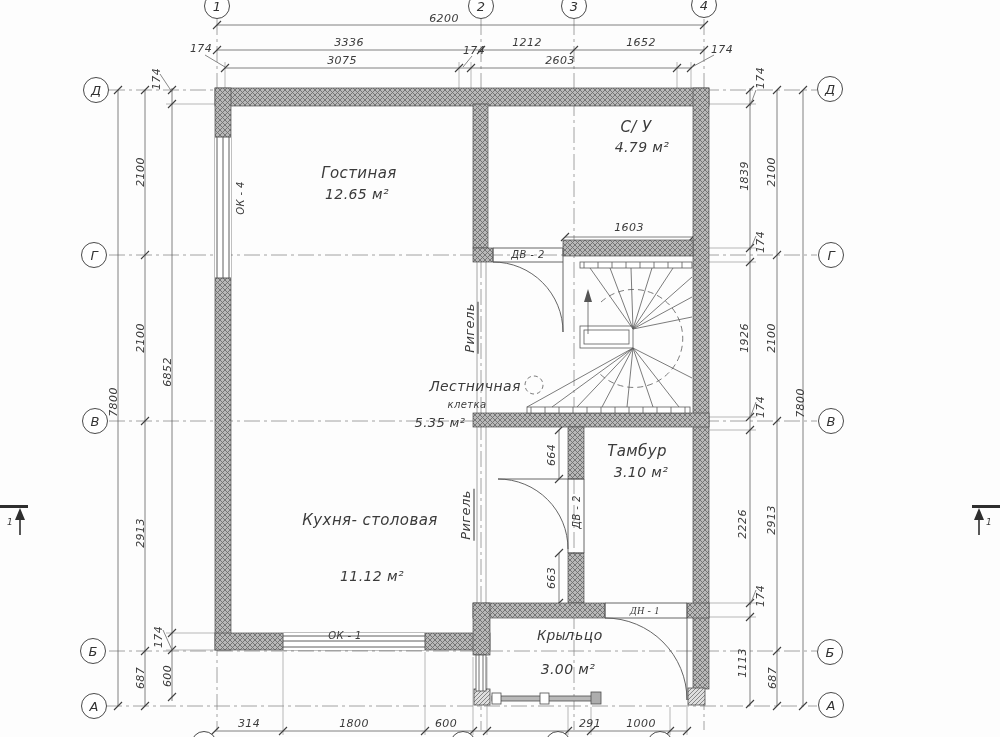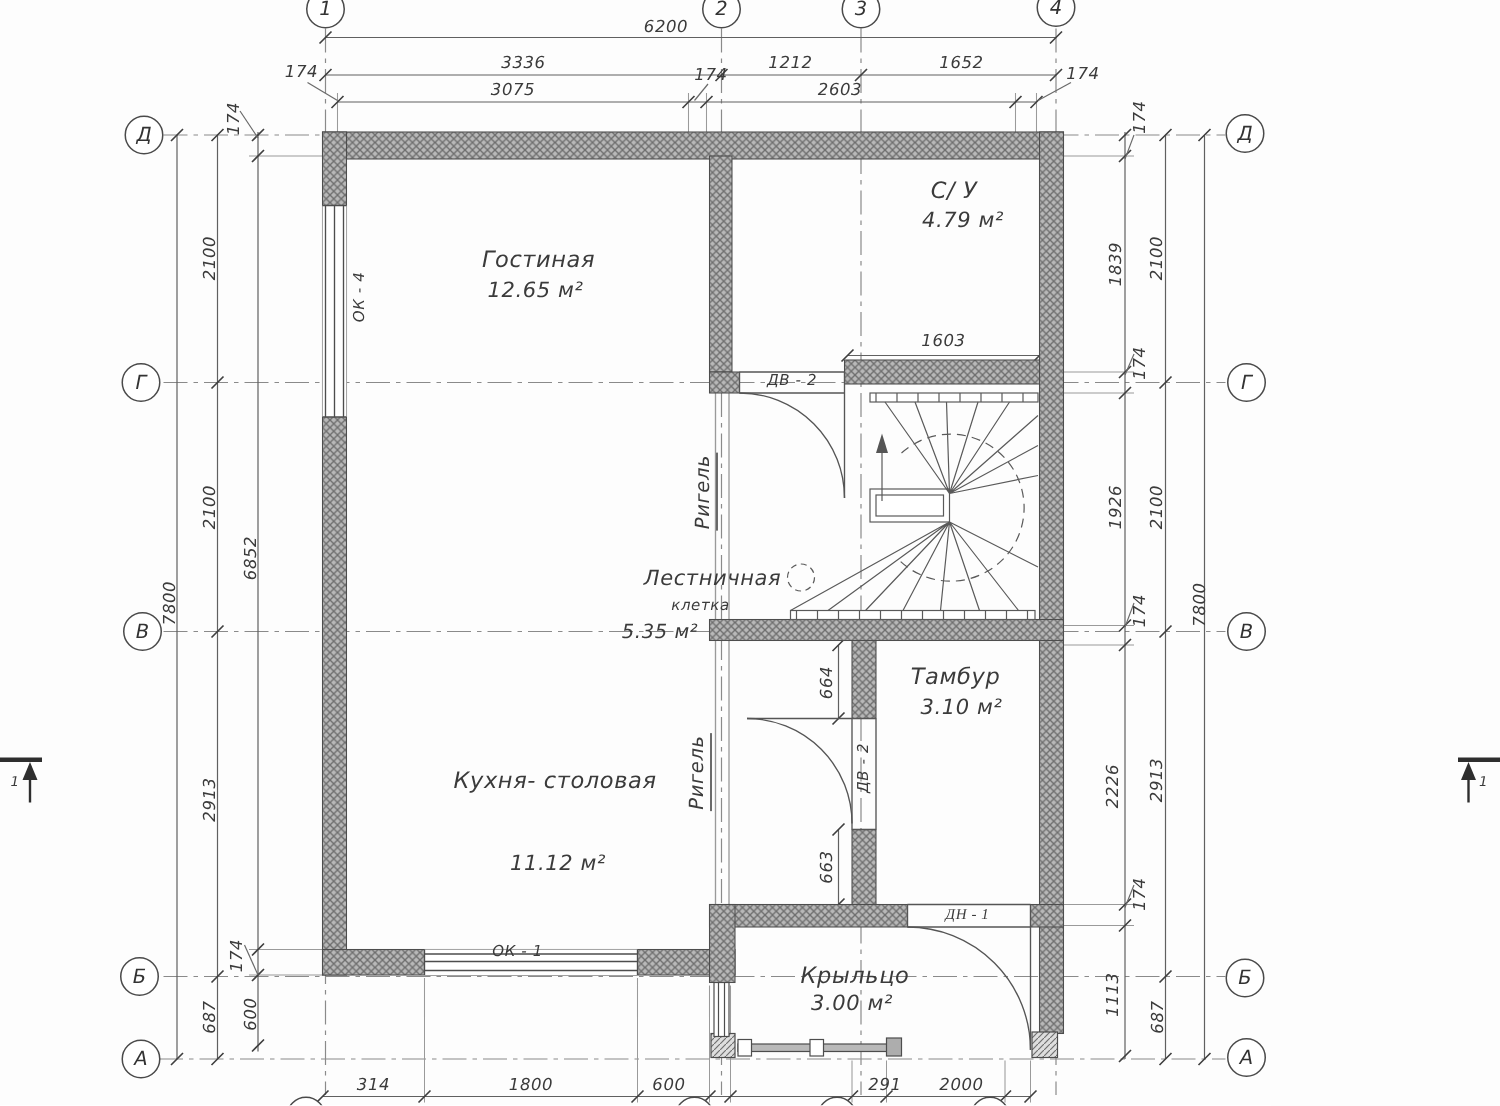--- a/index.html
+++ b/index.html
@@ -208,36 +208,36 @@
       <div class="lbl" style="left: 771px; top: 172px; transform: translate(-50%, -50%) rotate(-90deg);">2100</div>
       <div class="lbl" style="left: 771px; top: 338px; transform: translate(-50%, -50%) rotate(-90deg);">2100</div>
       <div class="lbl" style="left: 771px; top: 520px; transform: translate(-50%, -50%) rotate(-90deg);">2913</div>
       <div class="lbl" style="left: 772px; top: 678px; transform: translate(-50%, -50%) rotate(-90deg);">687</div>
       <div class="lbl" style="left: 800px; top: 403px; transform: translate(-50%, -50%) rotate(-90deg);">7800</div>
       <div class="lbl" style="left: 249px; top: 723px; transform: translate(-50%, -50%);">314</div>
       <div class="lbl" style="left: 354px; top: 723px; transform: translate(-50%, -50%);">1800</div>
       <div class="lbl" style="left: 446px; top: 723px; transform: translate(-50%, -50%);">600</div>
       <div class="lbl" style="left: 527px; top: 745px; transform: translate(-50%, -50%);">1038</div>
       <div class="lbl" style="left: 590px; top: 723px; transform: translate(-50%, -50%);">291</div>
-      <div class="lbl" style="left: 641px; top: 723px; transform: translate(-50%, -50%);">2000</div>
+      <div class="lbl" style="left: 641px; top: 723px; transform: translate(-50%, -50%);">1000</div>
       <div class="lbl" style="left: 629px; top: 227px; transform: translate(-50%, -50%);">1603</div>
       <div class="lbl" style="left: 551px; top: 455px; transform: translate(-50%, -50%) rotate(-90deg);">664</div>
       <div class="lbl" style="left: 551px; top: 578px; transform: translate(-50%, -50%) rotate(-90deg);">663</div>
       <div class="lbl" style="left: 359px; top: 173px; font-size: 15px; transform: translate(-50%, -50%);">Гостиная</div>
       <div class="lbl" style="left: 357px; top: 194px; font-size: 14px; transform: translate(-50%, -50%); text-align: right;">12.65  м²</div>
       <div class="lbl" style="left: 636px; top: 127px; font-size: 15px; transform: translate(-50%, -50%);">С/ У</div>
       <div class="lbl" style="left: 642px; top: 147px; font-size: 14px; transform: translate(-50%, -50%);">4.79  м²</div>
       <div class="lbl" style="left: 475px; top: 386px; font-size: 14px; transform: translate(-50%, -50%);">Лестничная</div>
       <div class="lbl" style="left: 467px; top: 404px; font-size: 10px; transform: translate(-50%, -50%);">клетка</div>
       <div class="lbl" style="left: 440px; top: 422px; font-size: 13px; transform: translate(-50%, -50%);">5.35 м²</div>
       <div class="lbl" style="left: 637px; top: 451px; font-size: 15px; transform: translate(-50%, -50%);">Тамбур</div>
       <div class="lbl" style="left: 641px; top: 472px; font-size: 14px; transform: translate(-50%, -50%);">3.10  м²</div>
       <div class="lbl" style="left: 370px; top: 520px; font-size: 15px; transform: translate(-50%, -50%);">Кухня- столовая</div>
       <div class="lbl" style="left: 372px; top: 544px; font-size: 14px; transform: translate(-50%, -50%); margin-top: 32px;">11.12  м²</div>
-      <div class="lbl" style="left: 570px; top: 650px; font-size: 15px; transform: translate(-50%, -50%);">Крыльцо</div>
+      <div class="lbl" style="left: 570px; top: 636px; font-size: 15px; transform: translate(-50%, -50%); font-family: Liberation Mono, monospace;">Крыльцо</div>
       <div class="lbl" style="left: 568px; top: 669px; font-size: 14px; transform: translate(-50%, -50%);">3.00  м²</div>
       <div class="lbl" style="left: 240px; top: 198px; font-size: 10px; transform: translate(-50%, -50%) rotate(-90deg);">ОК - 4</div>
       <div class="lbl" style="left: 345px; top: 635px; font-size: 10px; transform: translate(-50%, -50%);">ОК - 1</div>
       <div class="lbl" style="left: 528px; top: 254px; font-size: 10px; transform: translate(-50%, -50%);">ДВ - 2</div>
       <div class="lbl" style="left: 576px; top: 512px; font-size: 10px; transform: translate(-50%, -50%) rotate(-90deg);">ДВ - 2</div>
       <div class="lbl" style="left: 645px; top: 610px; font-size: 10px; transform: translate(-50%, -50%); font-family: Liberation Serif, serif;">ДН - 1</div>
       <div class="lbl u" style="left: 470px; top: 328px; font-size: 13px; transform: translate(-50%, -50%) rotate(-90deg);">Ригель</div>
       <div class="lbl u" style="left: 466px; top: 515px; font-size: 13px; transform: translate(-50%, -50%) rotate(-90deg);">Ригель</div>
       <div class="lbl" style="left: 10px; top: 522px; font-size: 9px; transform: translate(-50%, -50%);">1</div>
       <div class="lbl" style="left: 989px; top: 522px; font-size: 9px; transform: translate(-50%, -50%);">1</div>

